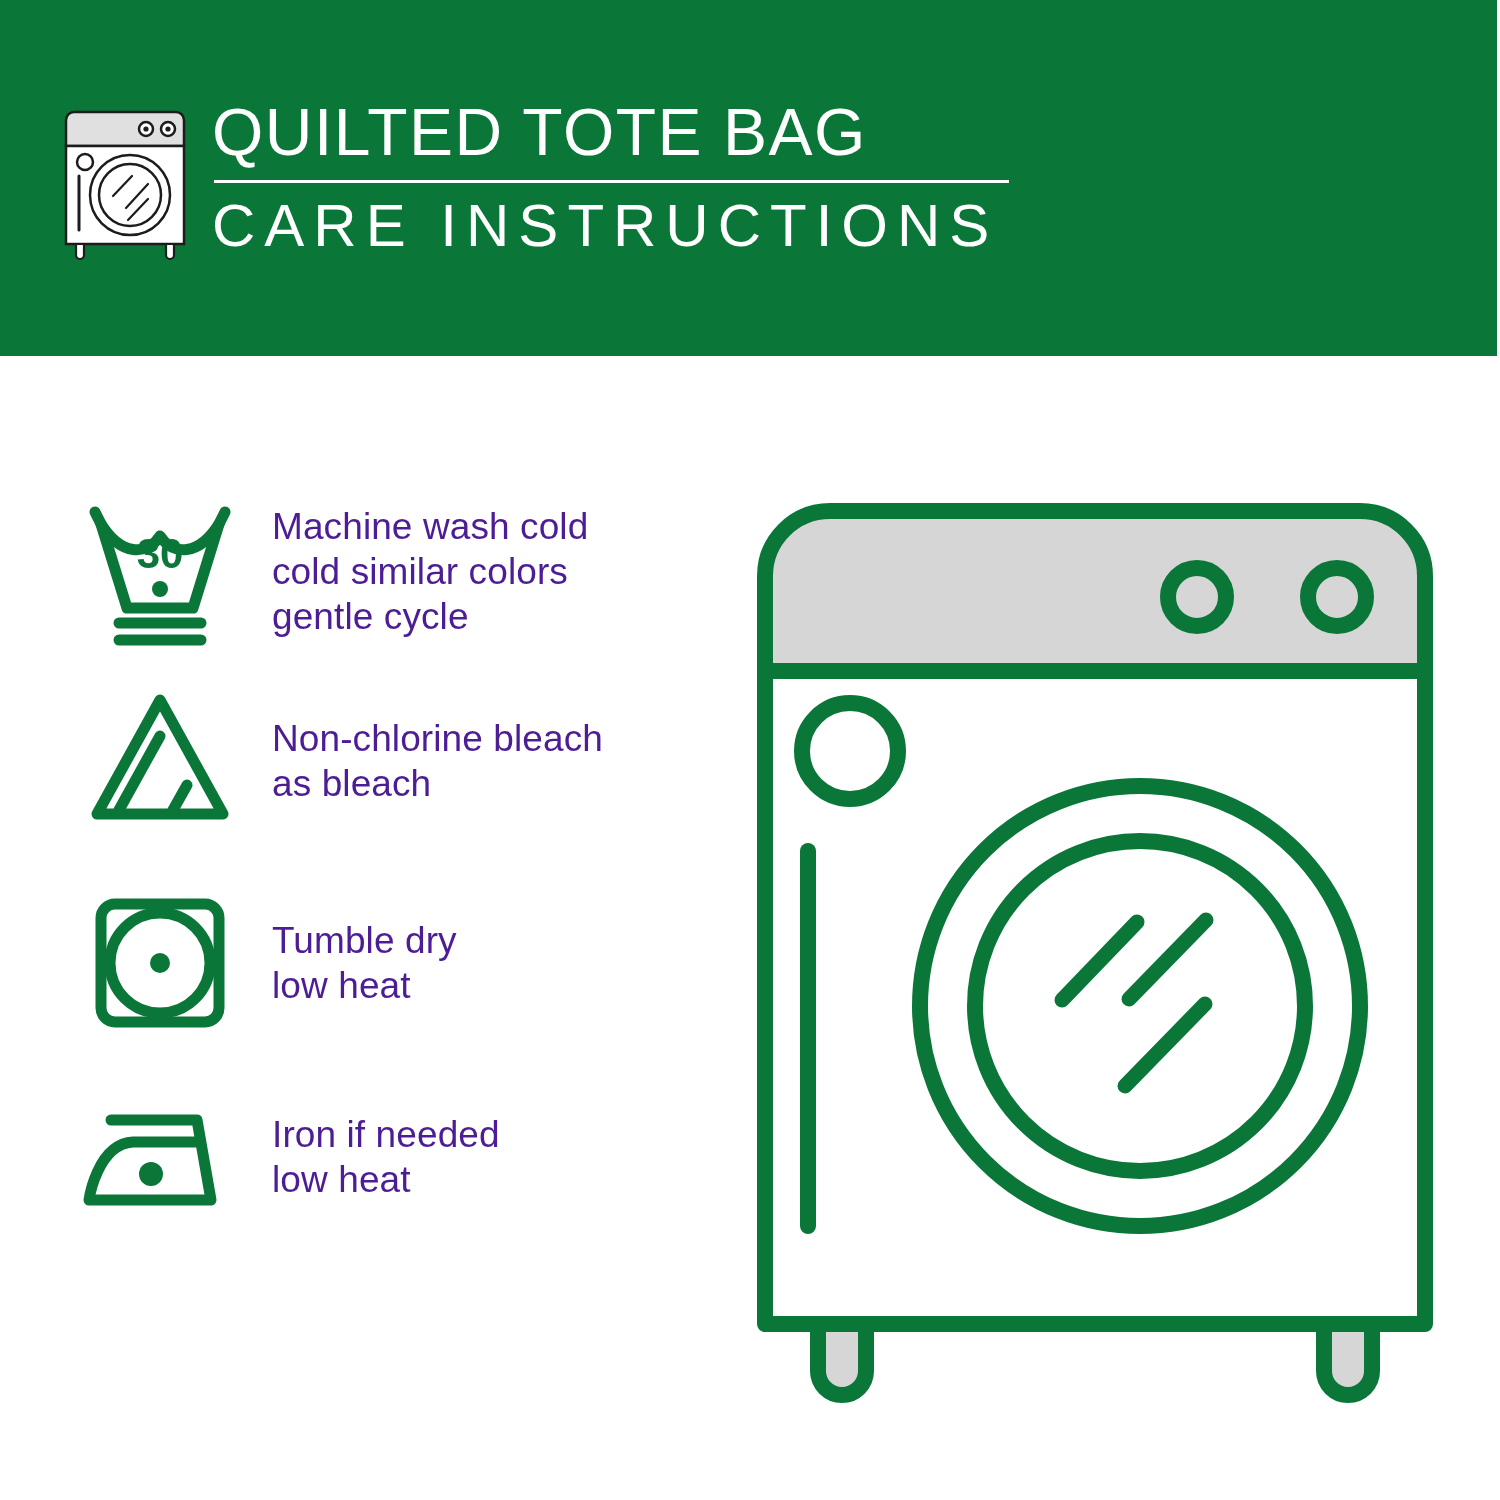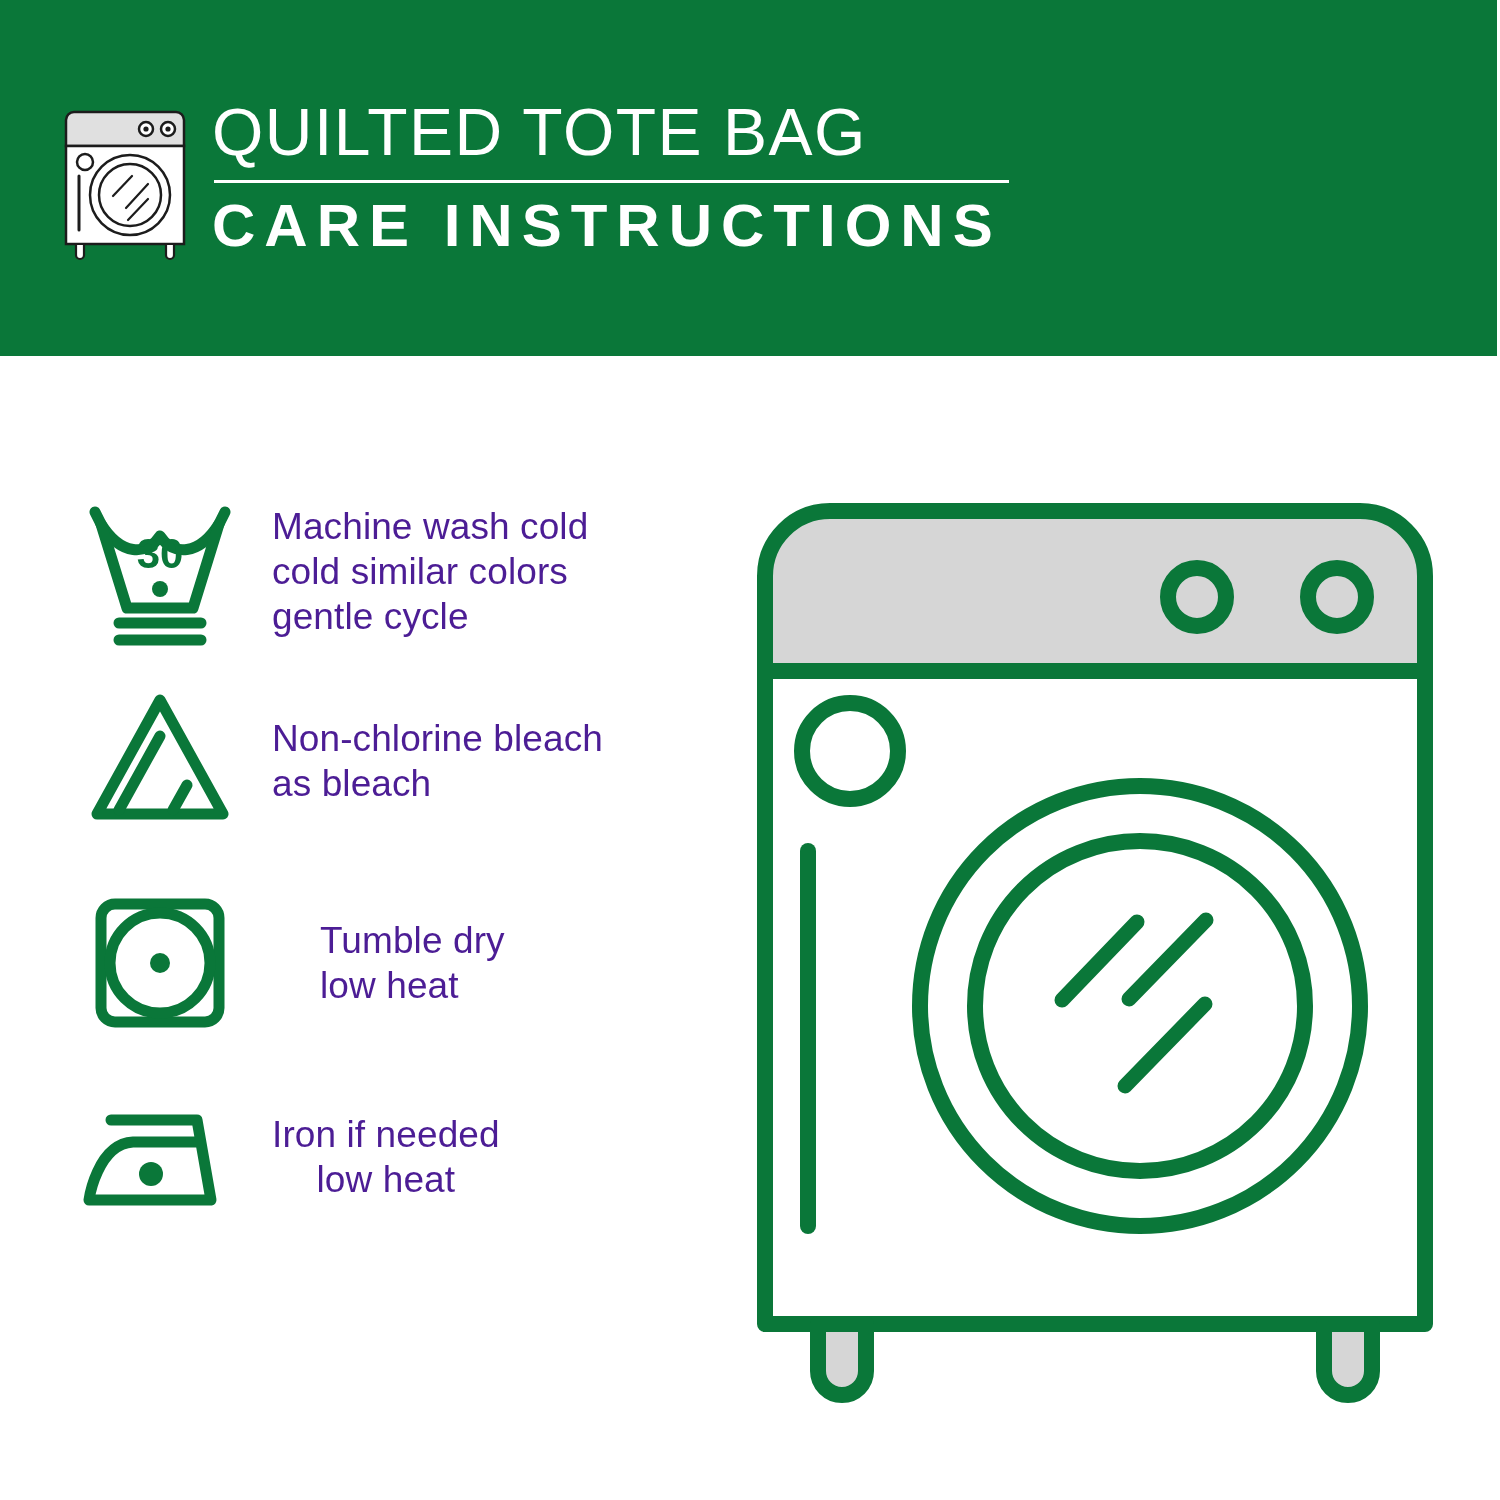--- a/index.html
+++ b/index.html
@@ -56,21 +56,21 @@
   .title-divider {
     width: 795px;
     height: 3px;
     background: #ffffff;
     margin: 12px 0 10px 2px;
   }
   .title-sub {
     color: #ffffff;
     font-size: 60px;
     line-height: 66px;
-    font-weight: 700;
+    font-weight: 400;
     letter-spacing: 9px;
     white-space: nowrap;
     font-family: "Liberation Sans", sans-serif;
   }
 
   
   .content {
     position: absolute;
     left: 0;
     top: 356px;
@@ -85,21 +85,21 @@
     left: 70px;
     top: 140px;
     width: 640px;
   }
   .care-row {
     display: flex;
     align-items: center;
     margin-bottom: 52px;
     min-height: 150px;
   }
-  .care-row:last-child { margin-bottom: 0; text-align: center; }
+  .care-row:last-child { margin-bottom: 0; }
   .care-symbol {
     width: 180px;
     flex: 0 0 180px;
     display: flex;
     align-items: center;
     justify-content: center;
   }
   .care-text {
     font-size: 37px;
     line-height: 45px;
@@ -107,21 +107,21 @@
     font-weight: 400;
     font-family: "Liberation Sans", sans-serif;
     padding-left: 22px;
     letter-spacing: 0.1px;
   }
   .care-text .ln { display: block; }
 
   
   .row-wash   { margin-bottom: 40px; }
   .row-bleach { margin-bottom: 52px; }
-  .row-dry    { margin-bottom: 44px; gap: 48px; }
+  .row-dry    { margin-bottom: 44px; }
 
   
   .machine-wrap {
     position: absolute;
     left: 740px;
     top: 130px;
     width: 710px;
     height: 930px;
   }
   .machine-wrap svg { display: block; width: 100%; height: 100%; }

